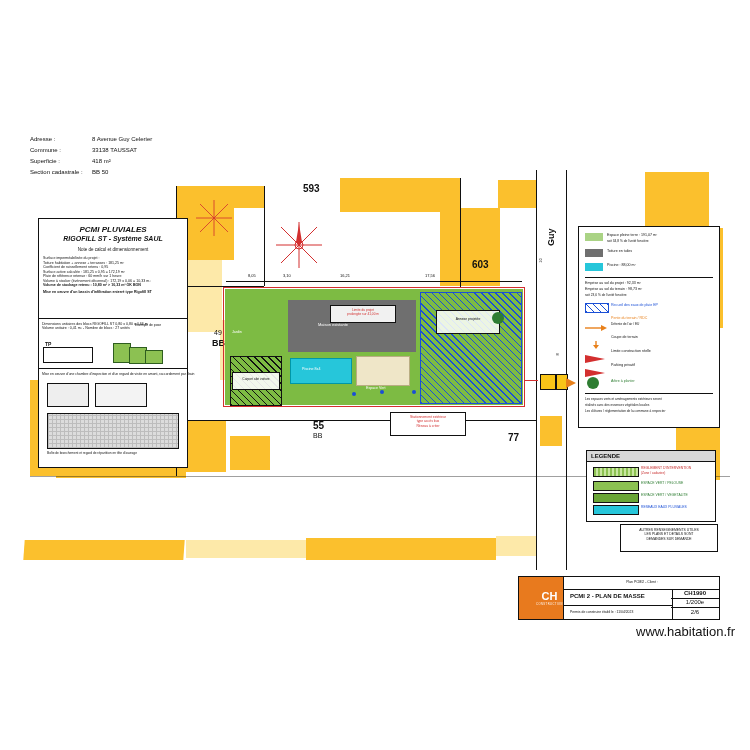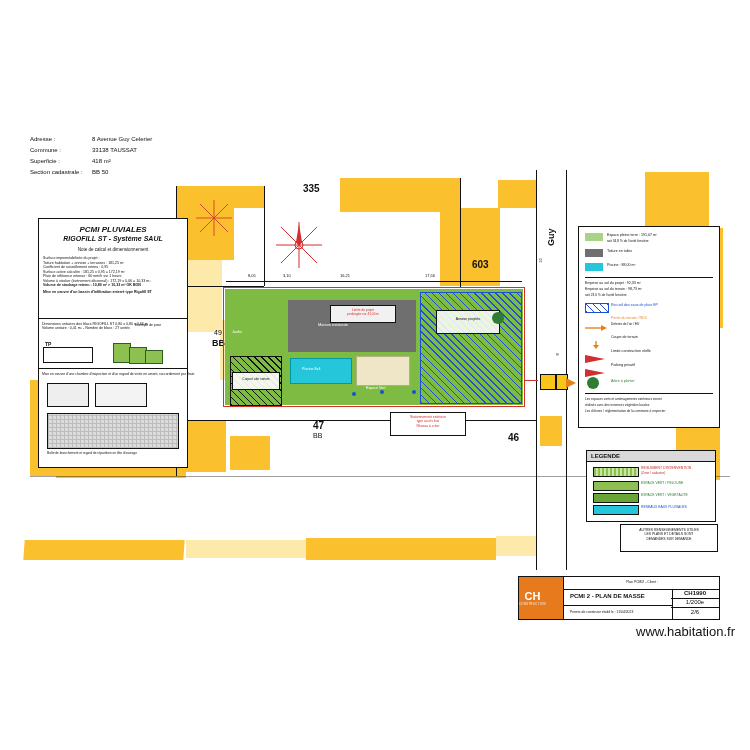--- a/index.html
+++ b/index.html
@@ -145,27 +145,27 @@
     <svg width="36" height="36" viewBox="0 0 36 36">
       <g stroke="#d32f2f" stroke-width="0.8" fill="none">
         <line x1="18" y1="0" x2="18" y2="36"></line>
         <line x1="0" y1="18" x2="36" y2="18"></line>
         <line x1="4" y1="4" x2="32" y2="32"></line>
         <line x1="32" y1="4" x2="4" y2="32"></line>
       </g>
     </svg>
   </div>
 
-  <div class="abs t t10 b" style="left:303px;top:183px;">335</div>
+  <div class="abs t t10 b" style="left:303px;top:183px;">593</div>
   <div class="abs t t10 b" style="left:472px;top:259px;">603</div>
   <div class="abs t t7" style="left:214px;top:329px;">49</div>
   <div class="abs t t9 b" style="left:212px;top:338px;">BB</div>
-  <div class="abs t t10 b" style="left:313px;top:420px;">47</div>
+  <div class="abs t t10 b" style="left:313px;top:420px;">55</div>
   <div class="abs t t7" style="left:313px;top:432px;">BB</div>
-  <div class="abs t t10 b" style="left:508px;top:432px;">46</div>
+  <div class="abs t t10 b" style="left:508px;top:432px;">77</div>
 
   <div class="abs t t9 b" style="left:546px;top:246px;transform:rotate(-90deg);transform-origin:left top;">Guy</div>
 
   <div class="abs site" style="left:224px;top:288px;width:300px;height:118px;"></div>
 
   <div class="abs grn" style="left:225px;top:289px;width:298px;height:116px;"></div>
 
   <div class="abs t" style="left:232px;top:330px;font-size:3.6px;color:#fff;">Jardin</div>
 
   <div class="abs gry" style="left:288px;top:300px;width:128px;height:52px;"></div>
@@ -295,21 +295,21 @@
     <div class="abs t" style="left:54px;top:54px;font-size:3.4px;color:#1a4fd6;">RESEAUX EAUX PLUVIALES</div>
   </div>
 
   <div class="abs box" style="left:620px;top:524px;width:96px;height:26px;">
     <div class="t c" style="font-size:3.4px;padding-top:3px;">AUTRES RENSEIGNEMENTS UTILES</div>
     <div class="t c" style="font-size:3.4px;">LES PLANS ET DETAILS SONT</div>
     <div class="t c" style="font-size:3.4px;">DEMANDES SUR DEMANDE</div>
   </div>
 
   <div class="abs box" style="left:518px;top:576px;width:200px;height:42px;">
-    <div class="abs" style="left:0;top:0;width:44px;height:42px;background:#E87A1E;display:flex;align-items:center;justify-content:flex-start;">
+    <div class="abs" style="left:0;top:0;width:44px;height:42px;background:#E87A1E;display:flex;align-items:center;justify-content:flex-end;">
       <div style="text-align:center;">
         <div class="t b" style="color:#fff;font-size:11px;">CH</div>
         <div class="t" style="color:#fff;font-size:2.6px;letter-spacing:.5px;">CONSTRUCTION</div>
       </div>
     </div>
     <div class="abs" style="left:44px;top:0;width:156px;height:12px;border-bottom:1px solid #111;border-left:1px solid #111;">
       <div class="t c" style="font-size:3.4px;padding-top:3px;">Plan PCMI2 - Client :</div>
     </div>
     <div class="abs" style="left:44px;top:12px;width:108px;height:16px;border-left:1px solid #111;border-bottom:1px solid #111;border-right:1px solid #111;display:flex;align-items:center;">
       <div class="t t6 b" style="padding-left:6px;">PCMI 2 - PLAN DE MASSE</div>

